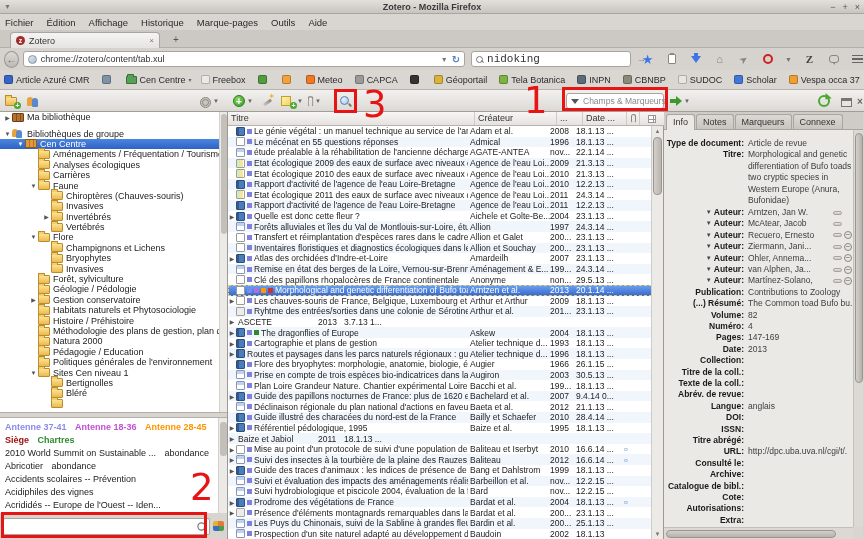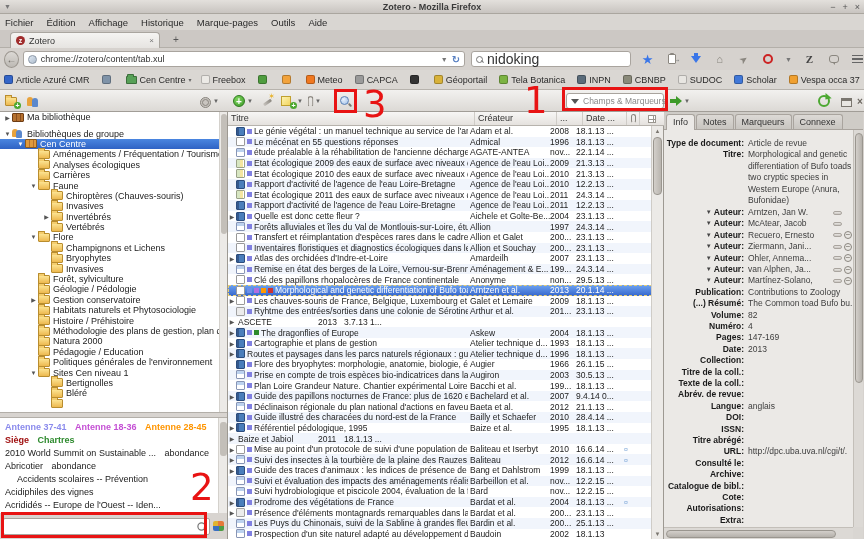--- a/index.html
+++ b/index.html
@@ -47,22 +47,22 @@
     font-family:inherit; background:transparent; }
   .urlbar .udrop { color:#777; font-size:7px; }
   .urlbar .ureload { color:#5a81c2; font-size:10px; font-weight:bold; }
   .searchbar { position:relative; margin-left:6px; width:160px; height:16px; background:#fff;
     border:1px solid #a9a49e; border-radius:3px; display:flex; align-items:center; padding:0 4px; gap:4px; }
   .mag { width:7px; height:7px; position:relative; flex:none; }
   .mag::before { content:""; position:absolute; left:0; top:0; width:5px; height:5px;
     border:1px solid #777; border-radius:50%; }
   .mag::after { content:""; position:absolute; left:5px; top:5px; width:3px; height:1px;
     background:#777; transform:rotate(45deg); }
-  .searchbar input { flex:1; border:none; outline:none; font-size:14px; color:#333;
-    font-family:Liberation Sans, sans-serif; background:transparent; }
+  .searchbar input { flex:1; border:none; outline:none; font-size:11px; color:#333;
+    font-family:Liberation Mono, monospace; background:transparent; }
   .searchbar .go { color:#888; font-size:9px; }
   .navicons { display:flex; align-items:center; margin-left:10px; gap:11px; }
   .ni { width:13px; height:13px; display:flex; align-items:center; justify-content:center;
     font-size:11px; color:#8a867f; }
   .ni.star { color:#3a76e8; font-size:13px; }
   .clipshape { width:8px; height:10px; border:1px solid #8a867f; border-radius:1px; position:relative; background:#fff; }
   .clipshape::before { content:""; position:absolute; left:1px; top:-2px; width:4px; height:2px;
     background:#8a867f; border-radius:1px; }
   .dl { width:0; height:0; border-left:5px solid transparent; border-right:5px solid transparent;
     border-top:7px solid #3a76e8; position:relative; }
@@ -689,21 +689,21 @@
           <span class="tag" style="color:#2d8a2d;" data-colored="true">Chartres</span>
         
           <span class="tag" style="color:#222222;" data-colored="false">2010 World Summit on Sustainable ...</span>
         
           <span class="tag" style="color:#222222;" data-colored="false">abondance</span>
         
           <span class="tag" style="color:#222222;" data-colored="false">Abricotier</span>
         
           <span class="tag" style="color:#222222;" data-colored="false">abondance</span>
         
-          <span class="tag" style="color:#222222;margin-left:12px;" data-colored="false">Accidents scolaires -- Prévention</span>
+          <span class="tag" style="color:#222222;" data-colored="false">Accidents scolaires -- Prévention</span>
         
           <span class="tag" style="color:#222222;" data-colored="false">Acidiphiles des vignes</span>
         
           <span class="tag" style="color:#222222;" data-colored="false">Acrididés -- Europe de l'Ouest -- Iden...</span>
         
           <span class="tag" style="color:#222222;" data-colored="false">activité de chasse</span>
         
           <span class="tag" style="color:#222222;" data-colored="false">Adventices remarquables</span>
         </div>
       <div class="tagscroll">
@@ -978,21 +978,21 @@
 
           <div class="irow" data-expand="true" data-selected="false">
             <span class="iexp"></span>
             <span class="ic-title">
               <span class="iticon" data-type="page"></span>
               <span style="display:flex;align-items:center;">
                 <span class="bullet" style="background: rgb(128, 128, 224);"></span>
               </span>
               <span class="ttext">Les chauves-souris de France, Belgique, Luxembourg et S...</span>
             </span>
-            <span class="ic-creator">Galet et Lemaire</span>
+            <span class="ic-creator">Arthur et Arthur</span>
             <span class="ic-year">2009</span>
             <span class="ic-date">18.1.13 ...</span>
             <span class="ic-clip" data-clip="false"></span>
           </div>
 
           <div class="irow" data-expand="false" data-selected="false">
             <span class="iexp"></span>
             <span class="ic-title">
               <span class="iticon" data-type="note"></span>
               <span style="display:flex;align-items:center;">

